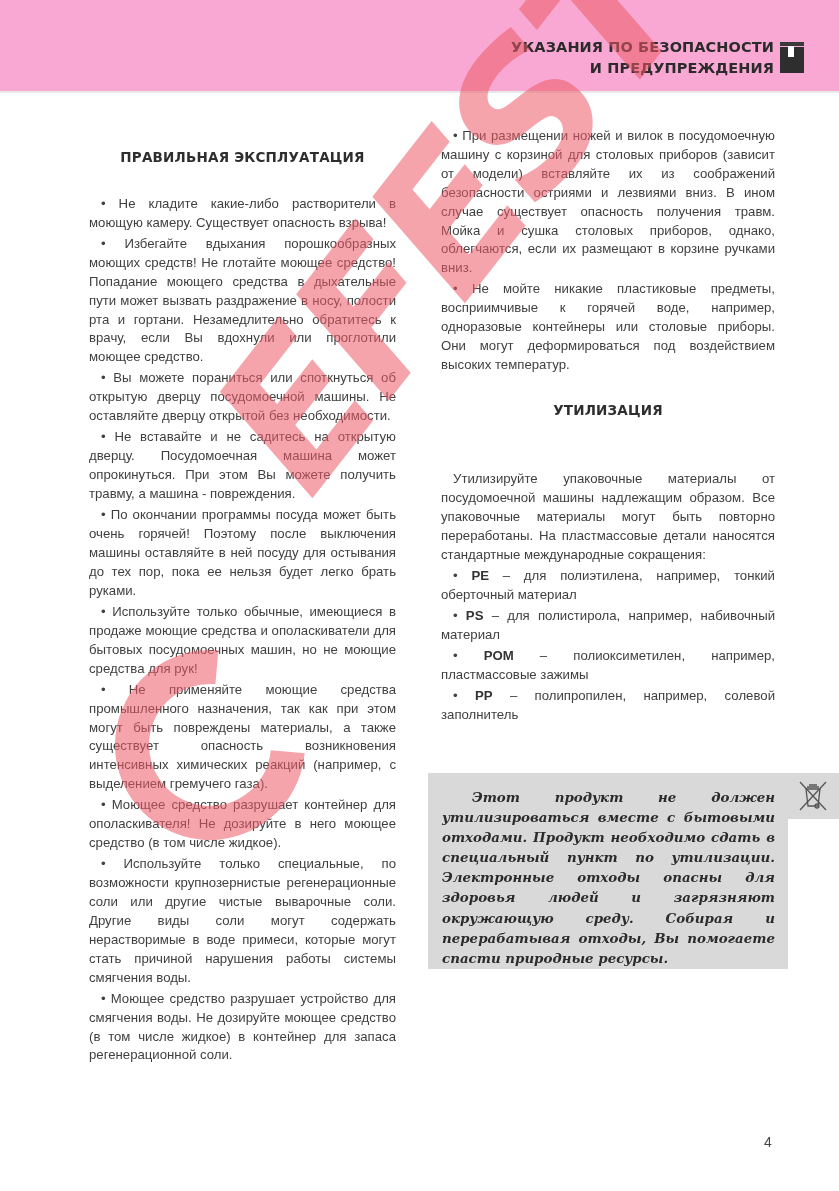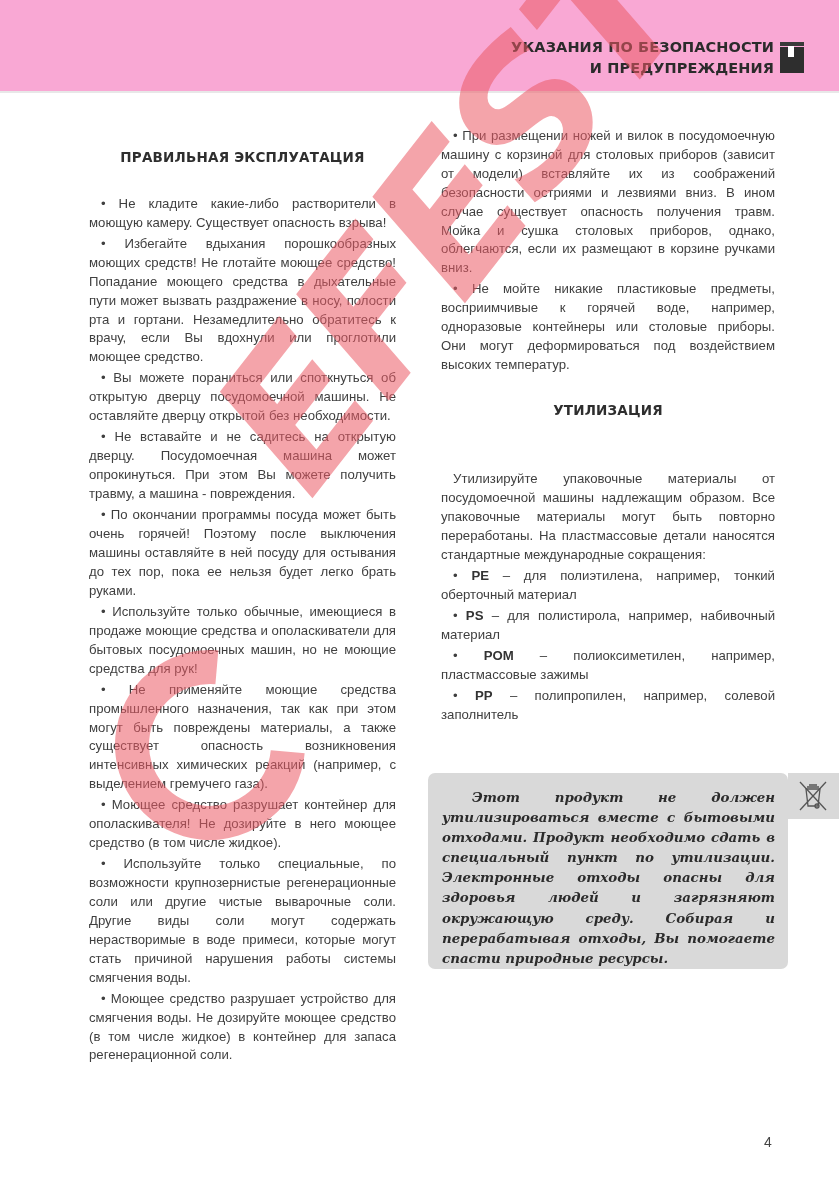--- a/index.html
+++ b/index.html
@@ -27,21 +27,20 @@
   }
   .col-left .section-title { margin-bottom: 28px; }
   .para { text-indent: 12px; margin-bottom: 2.2px; }
   .bold { font-weight: bold; color: #333; }
 
   .util-title { margin-top: 26px; margin-bottom: 50px; }
 
   .notice-box {
     position: absolute; left: 428px; top: 773px; width: 360px; height: 196px;
     background: #d9d9d9;
-    border-radius: 7px;
   }
   .notice-text {
     position: absolute; left: 14px; top: 14px; width: 333px;
     font-style: italic; font-weight: bold; font-size: 13.4px; line-height: 20.1px;
     color: #2b2b2b; text-align: justify; text-indent: 30px;
     font-family: "DejaVu Serif", serif;
   }
   .weee-wrap {
     position: absolute; left: 788px; top: 773px; width: 51px; height: 46px;
     background: #d9d9d9;

